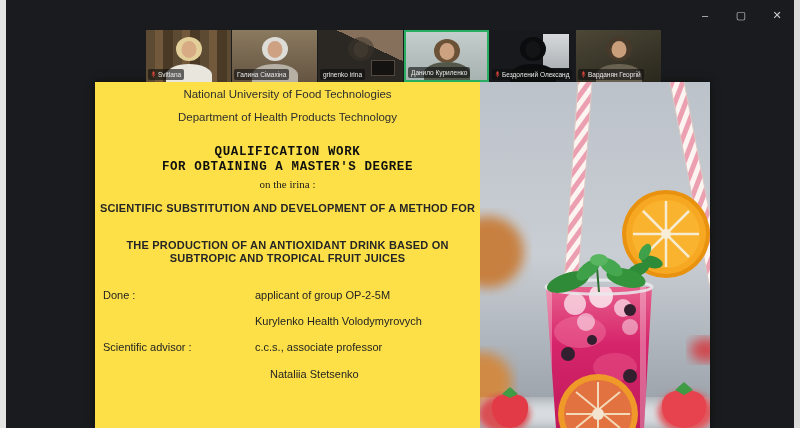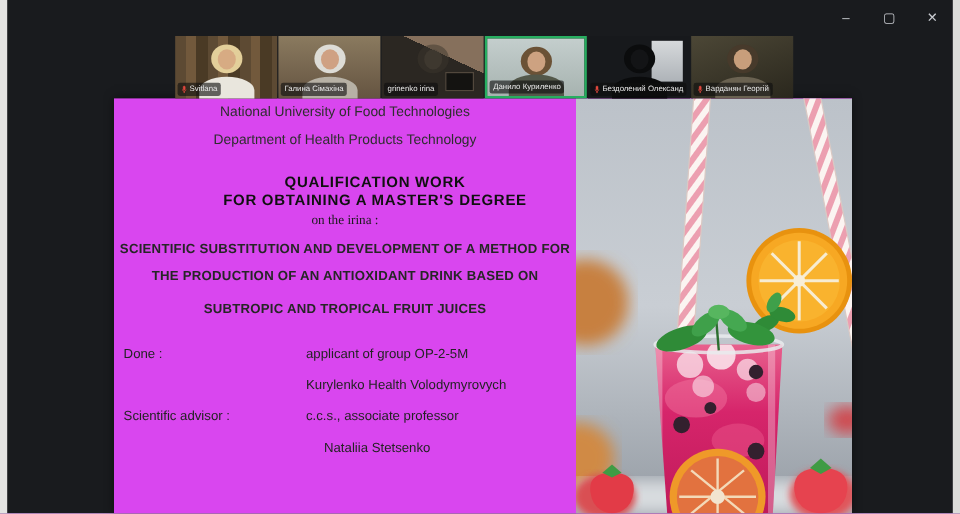--- a/index.html
+++ b/index.html
@@ -34,31 +34,31 @@
   .t5 { --hair:#0b0c0d; --skin:#131416; --shirt:#0a0b0c; background:#17191c; }
   .t5 .scene-accent { right:6px; top:4px; width:26px; height:34px; background:linear-gradient(180deg,#d6d9db,#aeb3b8); }
   .t6 { --hair:#473a2b; --skin:#c89e7b; --shirt:#6a6251;
         background:linear-gradient(160deg,#4c4736,#2a271d); }
   .name-tag { position:absolute; left:2px; bottom:2px; max-width:80px; display:flex; align-items:center; gap:2px;
         background:rgba(15,15,15,.62); color:#e9e9e9; font-size:6.5px; line-height:9px; padding:1px 3px;
         border-radius:2px; white-space:nowrap; overflow:hidden; z-index:2; }
   .mic { flex:0 0 auto; }
 
   
-  .slide { position:absolute; left:95px; top:82px; width:615px; height:346px; background:#d946ef; display:flex; box-shadow:0 0 8px rgba(0,0,0,.5); }
+  .slide { position:absolute; left:95px; top:82px; width:615px; height:346px; background:#fde047; display:flex; box-shadow:0 0 8px rgba(0,0,0,.5); }
   .slide-text { position:relative; width:385px; height:100%; color:#222; }
   .line { position:absolute; width:100%; text-align:center; }
   .u1 { top:6px;  font-size:11.5px; color:#2e2e2e; }
   .u2 { top:29px; font-size:11.5px; color:#2e2e2e; }
   .head-block { position:absolute; top:63px; width:100%; text-align:center;
-        font-family:Liberation Sans, sans-serif; font-weight:bold; font-size:12.5px; letter-spacing:.6px; color:#101010; line-height:15px;margin-left:25px; }
+        font-family:Liberation Mono, monospace; font-weight:bold; font-size:12.5px; letter-spacing:.6px; color:#101010; line-height:15px; }
   .topic-label { position:absolute; top:96px; width:100%; text-align:center;
         font-family:"Liberation Serif", serif; font-size:11px; color:#1a1a1a; }
   .topic { position:absolute; width:100%; text-align:center; font-weight:bold; font-size:11px; letter-spacing:.2px; color:#262626; }
-  .tp1 { top:120px; } .tp2 { top:142px; } .tp3 { top:170px; }
+  .tp1 { top:120px; } .tp2 { top:157px; } .tp3 { top:170px; }
   .fld { position:absolute; font-size:11px; color:#232323; }
   .lab { left:8px; } .val { left:160px; }
   .r1 { top:207px; } .r2 { top:233px; } .r3 { top:259px; } .r4 { top:286px;padding-left:15px; }
   .kyiv { position:absolute; top:313px; width:100%; text-align:center; font-size:11px; color:#232323; }
 
   .slide-photo { position:relative; width:230px; height:100%; }
   .slide-photo svg { display:block; }
 </style>
 </head>
 <body>

